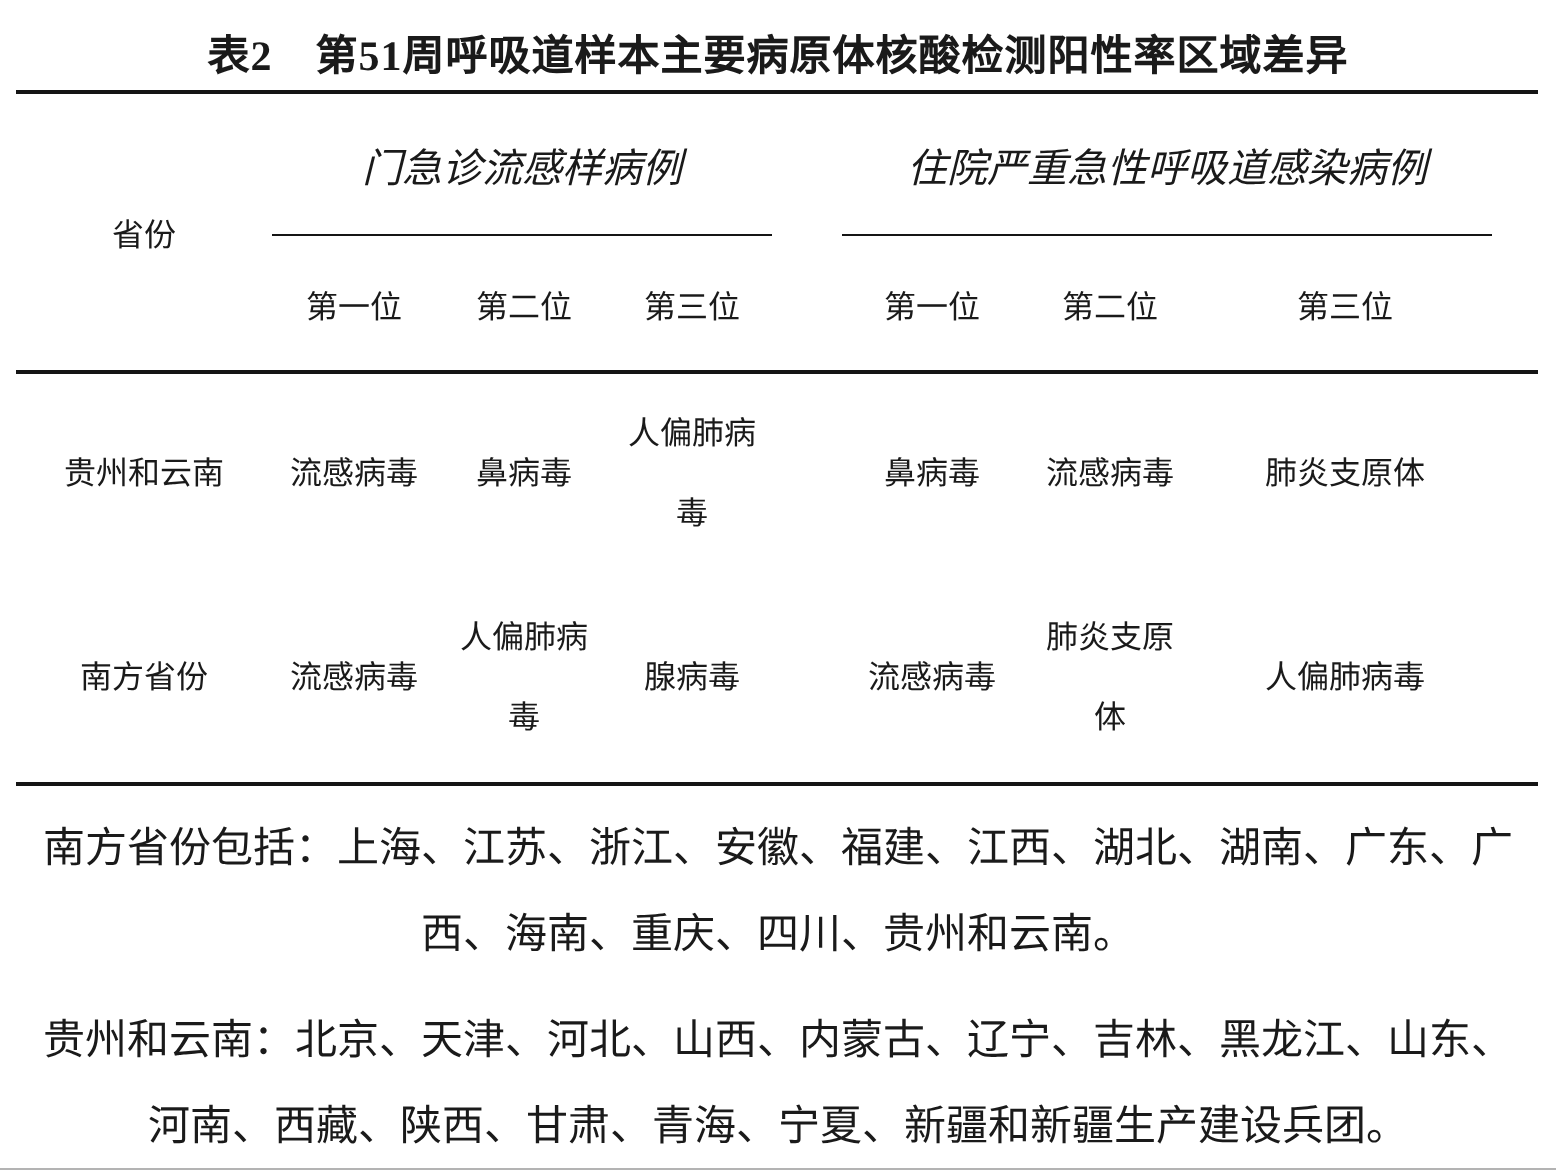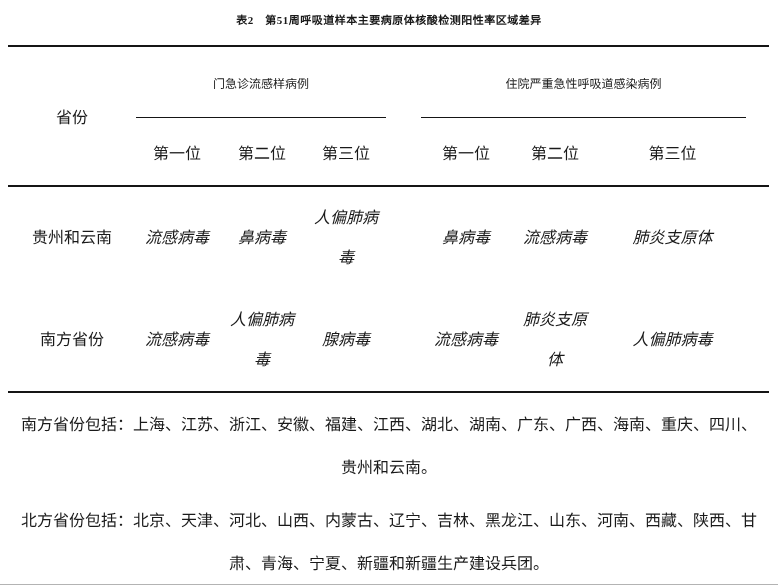--- a/index.html
+++ b/index.html
@@ -6,21 +6,21 @@
   html,body { width:778px; height:586px; background:#ffffff; overflow:hidden; }
   body {
     font-family:"Liberation Serif","DejaVu Serif",serif;
     color:#1a1a1a;
     position:relative;
   }
   .title {
     padding-top:11px;
     height:45px;
     text-align:center;
-    font-size:11px;
+    font-size:21px;
     font-weight:bold;
     letter-spacing:0.5px;
   }
   table.main {
     margin-left:8px;
     width:761px;
     border-collapse:collapse;
     table-layout:fixed;
     border-top:2px solid #151515;
     border-bottom:2px solid #151515;
@@ -29,34 +29,34 @@
   thead { border-bottom:2px solid #151515; }
   th, td {
     font-weight:normal;
     text-align:center;
     vertical-align:middle;
     padding:0;
   }
   tr.group-row { height:72px; }
   tr.sub-row   { height:68px; }
   tbody tr     { height:103px; }
-  th.group-cell { position:relative; font-size:12px; }
+  th.group-cell { position:relative; font-size:20px;font-style:italic; }
   .spanner-line {
     position:absolute; bottom:0; left:0; right:0;
     border-bottom:1px solid #151515;
   }
   .spanner-line.short-right { right:0px; }
   td { line-height:40px; }
-  .cellw { display:inline-block; line-height:40px;font-style:italic; }
+  .cellw { display:inline-block; line-height:40px; }
   .narrow { max-width:72px; }
   .footnotes {
     width:762px;
     margin:0 auto 0 8px;
     text-align:center;
-    font-size:16px;
+    font-size:21px;
     line-height:43px;
   }
   .footnote { max-width:762px; margin:0 auto; }
   .footnote-inner { display:inline-block; max-width:748px; }
   .fn1 { margin-top:10px; }
   .fn2 { margin-top:10px; }
   .bottom-faint-rule {
     position:absolute;
     left:0; right:0; bottom:1px;
     border-bottom:1px solid #b3b3b3;
@@ -123,16 +123,16 @@
       <td><span class="cellw">流感病毒</span></td>
       <td><span class="cellw narrow">肺炎支原体</span></td>
       <td><span class="cellw">人偏肺病毒</span></td>
       <td></td>
     </tr>
   </tbody>
 </table>
 
 <div class="footnotes">
   <p class="footnote fn1"><span class="footnote-inner">南方省份包括：上海、江苏、浙江、安徽、福建、江西、湖北、湖南、广东、广西、海南、重庆、四川、贵州和云南。</span></p>
-  <p class="footnote fn2"><span class="footnote-inner">北方省份包括：北京、天津、河北、山西、内蒙古、辽宁、吉林、黑龙江、山东、河南、西藏、陕西、甘肃、青海、宁夏、新疆和新疆生产建设兵团。</span></p>
+  <p class="footnote fn2"><span class="footnote-inner">贵州和云南：北京、天津、河北、山西、内蒙古、辽宁、吉林、黑龙江、山东、河南、西藏、陕西、甘肃、青海、宁夏、新疆和新疆生产建设兵团。</span></p>
 </div>
 
 <div class="bottom-faint-rule"></div>
 
 </body></html>

